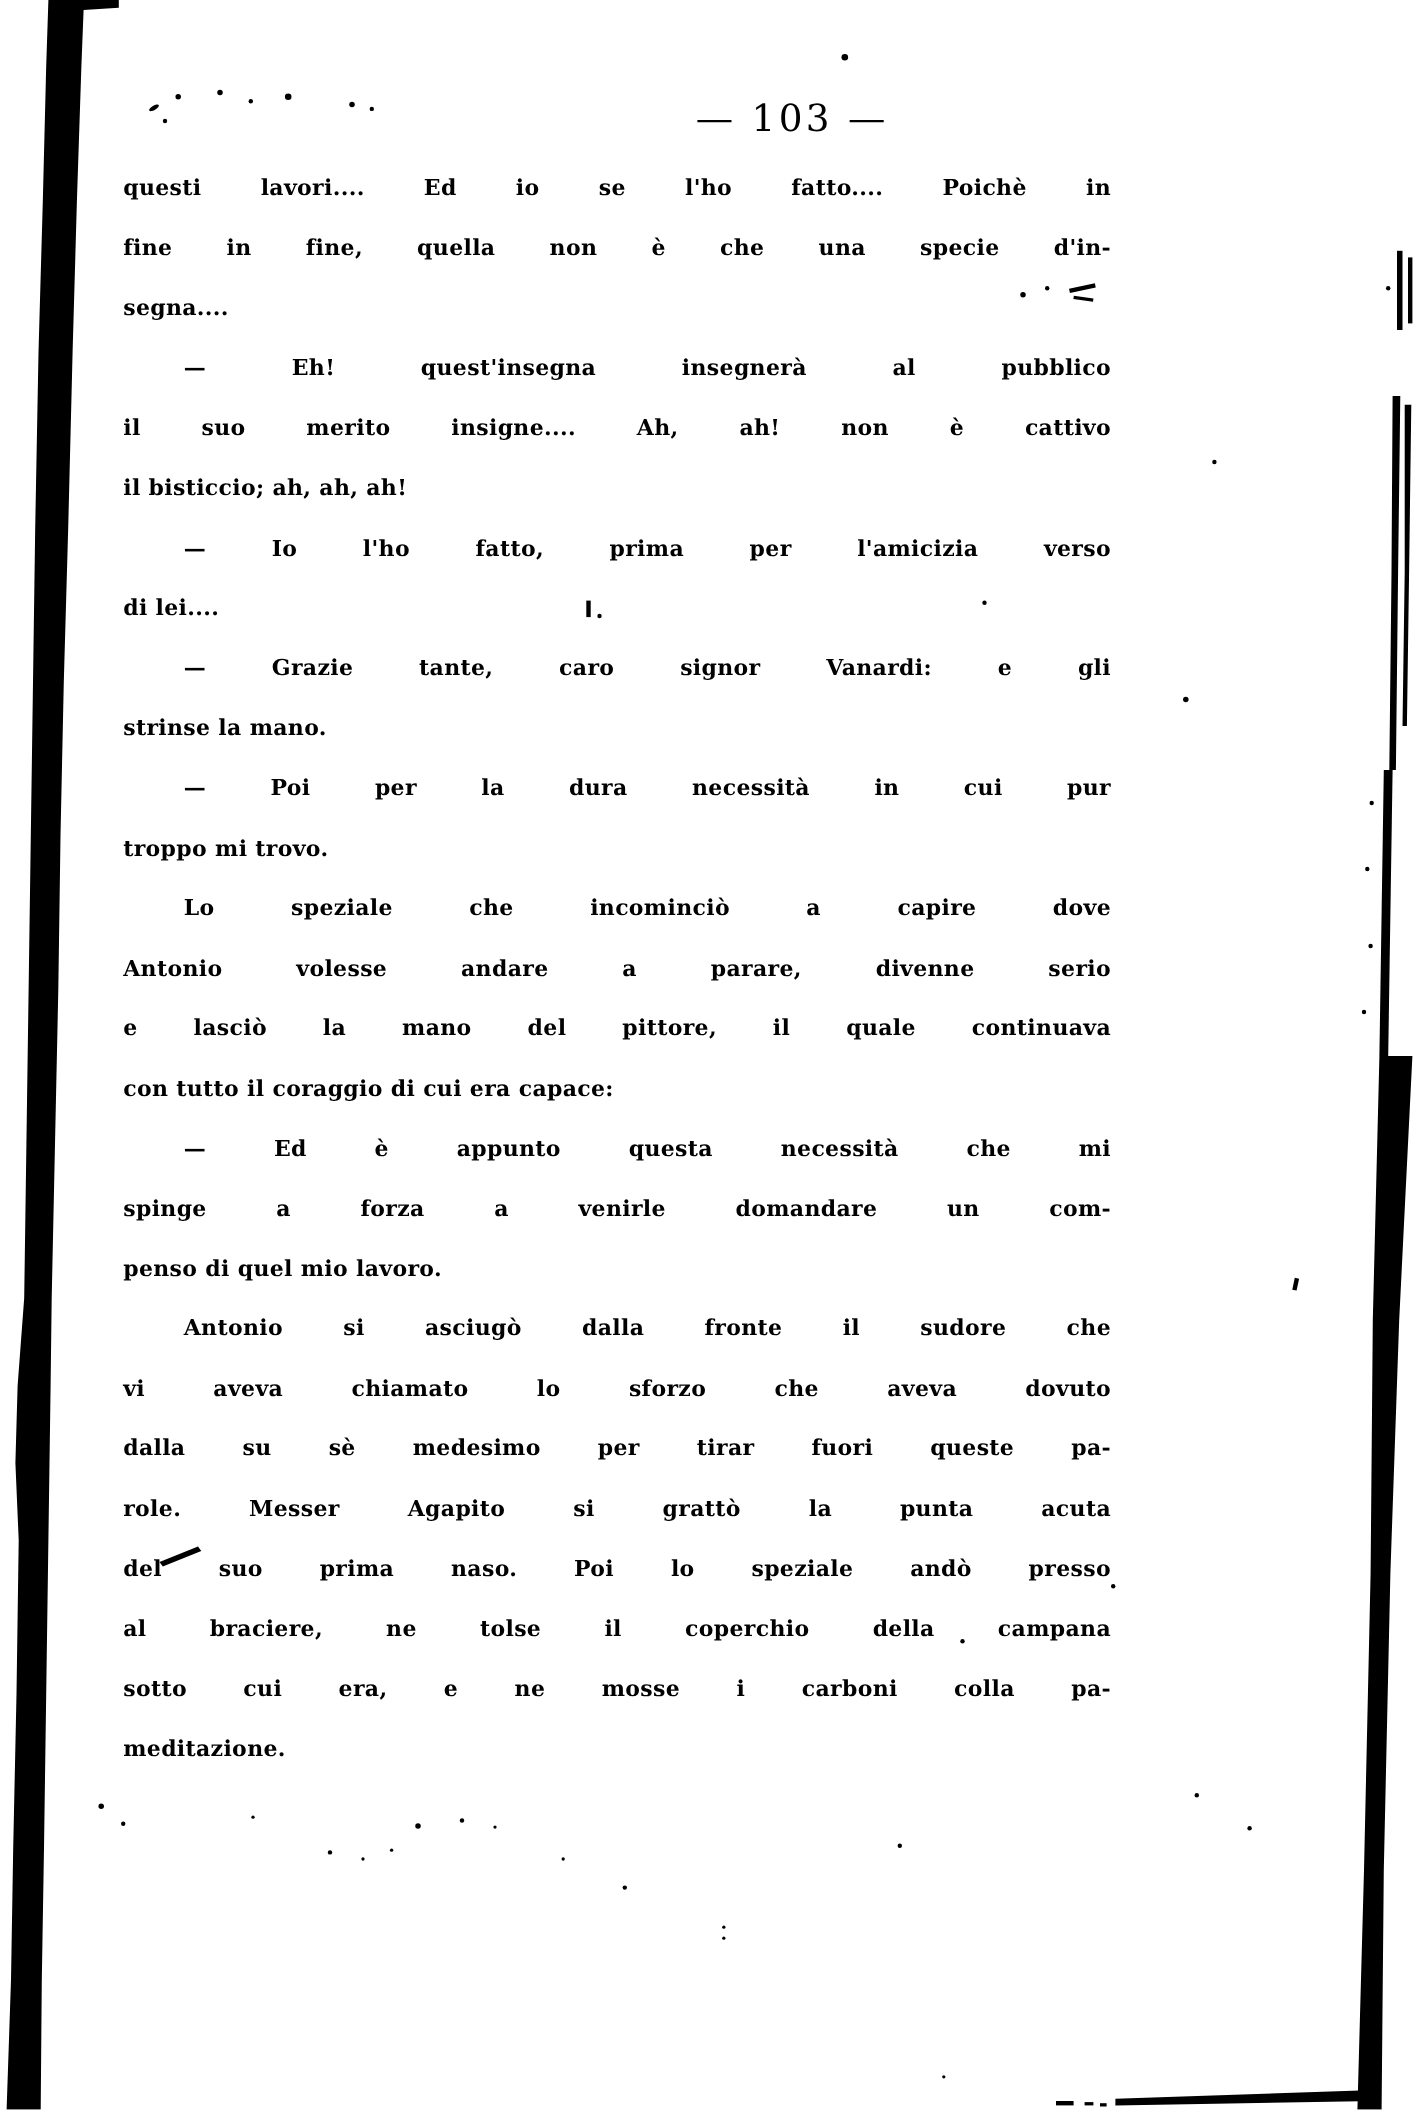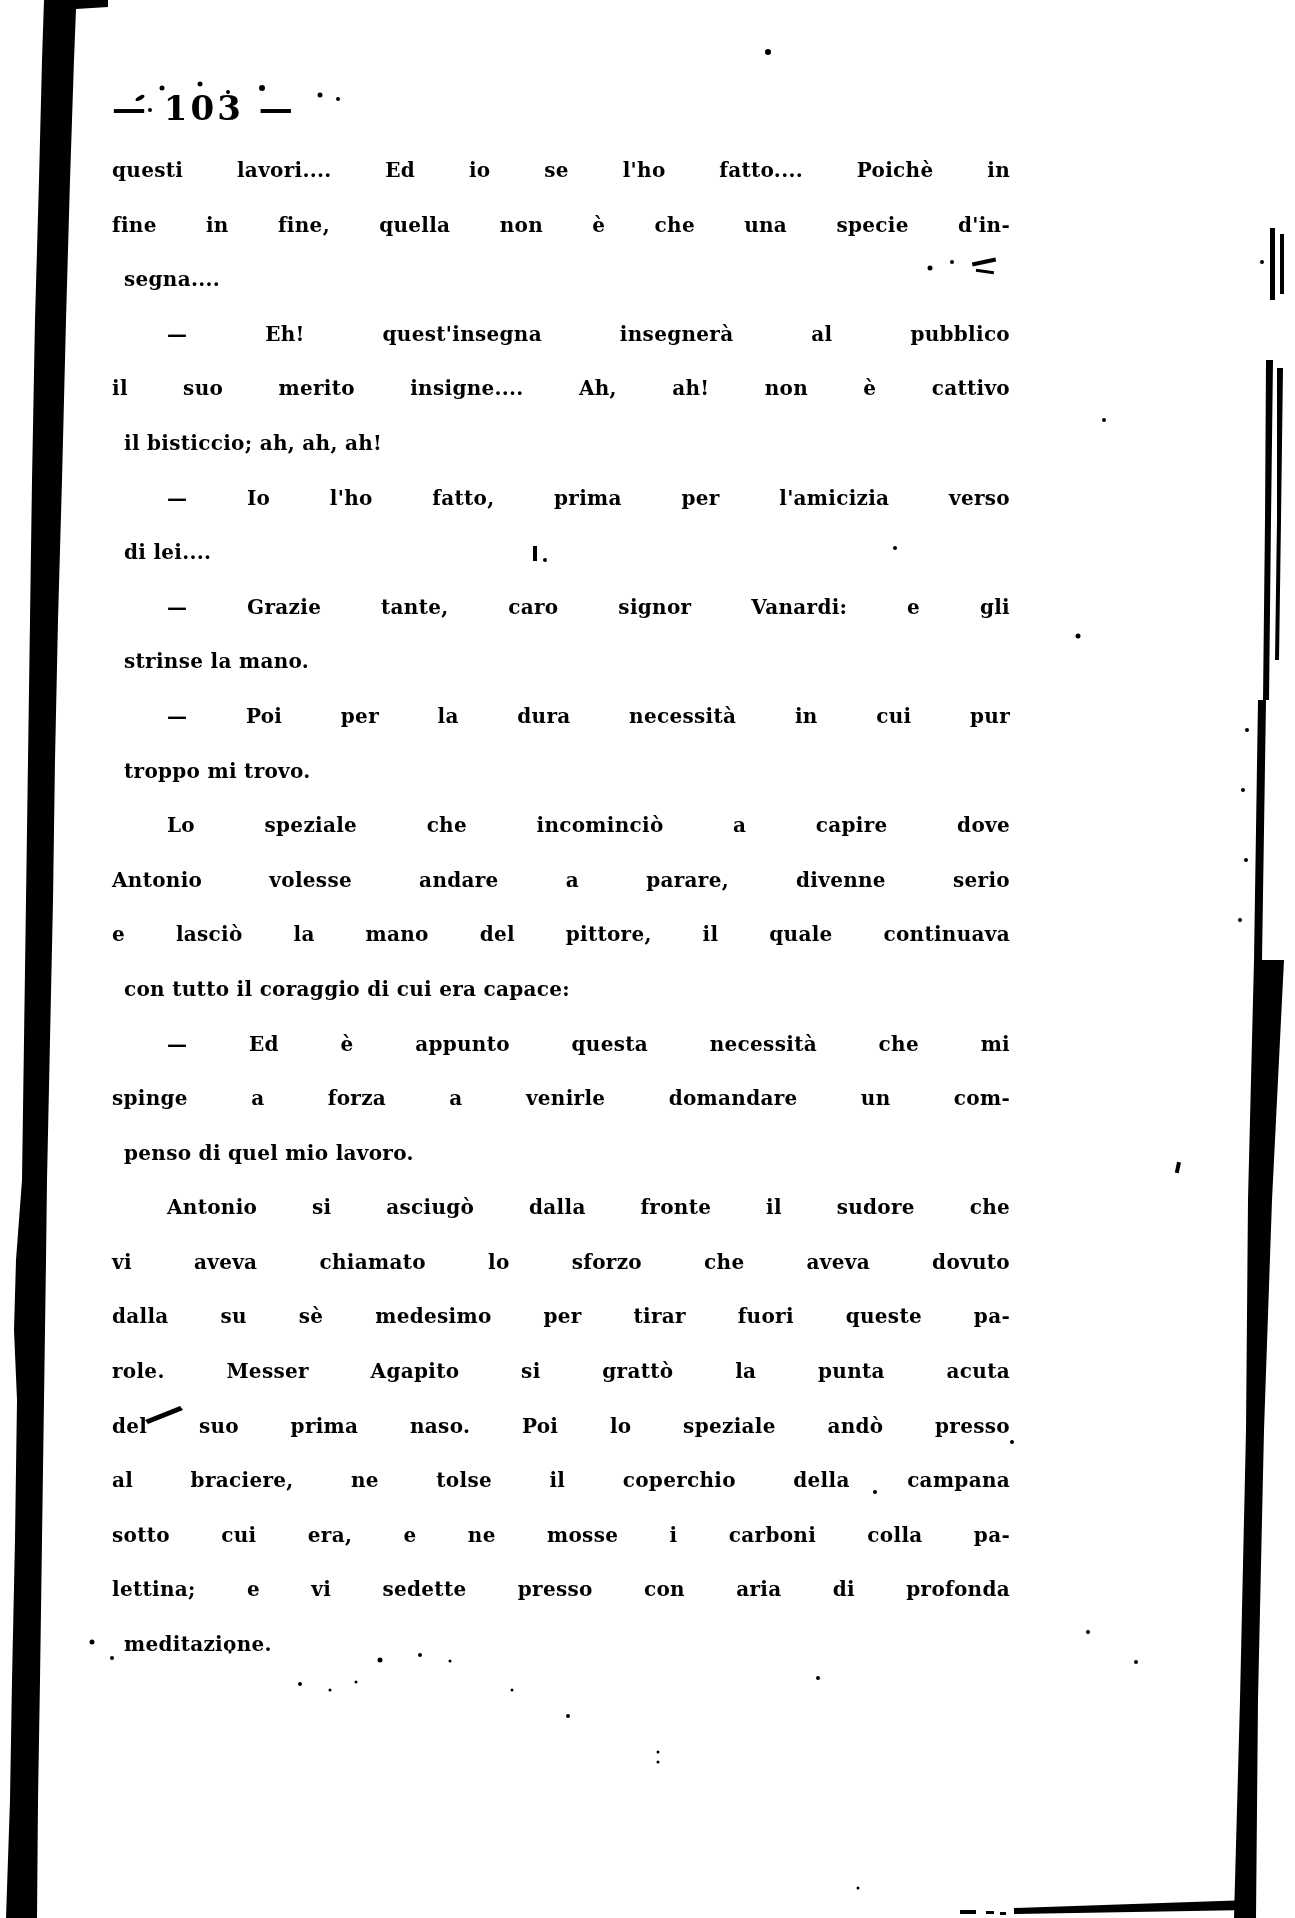--- a/index.html
+++ b/index.html
@@ -16,44 +16,44 @@
     position: absolute;
     left: 0; top: 0;
     width: 1295px; height: 1918px;
     pointer-events: none;
   }
   .page-number {
     position: absolute;
     left: 112px;
     top: 88px;
     width: 696px;
-    text-align: left;
+    text-align: right;
     font-size: 34px;
-    font-weight: 700;
+    font-weight: 400;
     letter-spacing: 3px;
     white-space: nowrap;
   }
   .text-body {
     position: absolute;
     left: 112px;
     top: 143px;
     width: 898px;
     font-size: 20px;
     font-weight: 700;
     line-height: 54.6px;
     letter-spacing: 0.3px;
   }
   .line {
     height: 54.6px;
     text-align: justify;
     text-align-last: justify;
     white-space: normal;
   }
   .line.indent { text-indent: 55px; }
-  .line.para-end { text-align-last: left; margin-left: 12px; }
+  .line.para-end { text-align-last: left; }
 </style>
 </head>
 <body>
 
 <div class="page">
 
   <svg class="artifacts" viewBox="0 0 1295 1918" xmlns="http://www.w3.org/2000/svg">
 
     <path fill="#000" d="M44 0 L108 0 L108 7 L76 9 L74 60 L70 180 L66 320 L62 480 L58 620 L55 760 L53 900
          L50 1040 L47 1180 L46 1260 L44 1400 L42 1540 L40 1680 L38 1800 L37 1918
@@ -142,17 +142,16 @@
       <div class="line indent">— Ed è appunto questa necessità che mi</div>
       <div class="line">spinge a forza a venirle domandare un com-</div>
       <div class="line para-end">penso di quel mio lavoro.</div>
       <div class="line indent">Antonio si asciugò dalla fronte il sudore che</div>
       <div class="line">vi aveva chiamato lo sforzo che aveva dovuto</div>
       <div class="line">dalla su sè medesimo per tirar fuori queste pa-</div>
       <div class="line">role. Messer Agapito si grattò la punta acuta</div>
       <div class="line">del suo prima naso. Poi lo speziale andò presso</div>
       <div class="line">al braciere, ne tolse il coperchio della campana</div>
       <div class="line">sotto cui era, e ne mosse i carboni colla pa-</div>
-      <div class="line">lettina; e vi sedette presso con aria di profonda</div>
       <div class="line para-end">meditazione.</div>
     </div>
 
 </div>
 
 </body></html>

